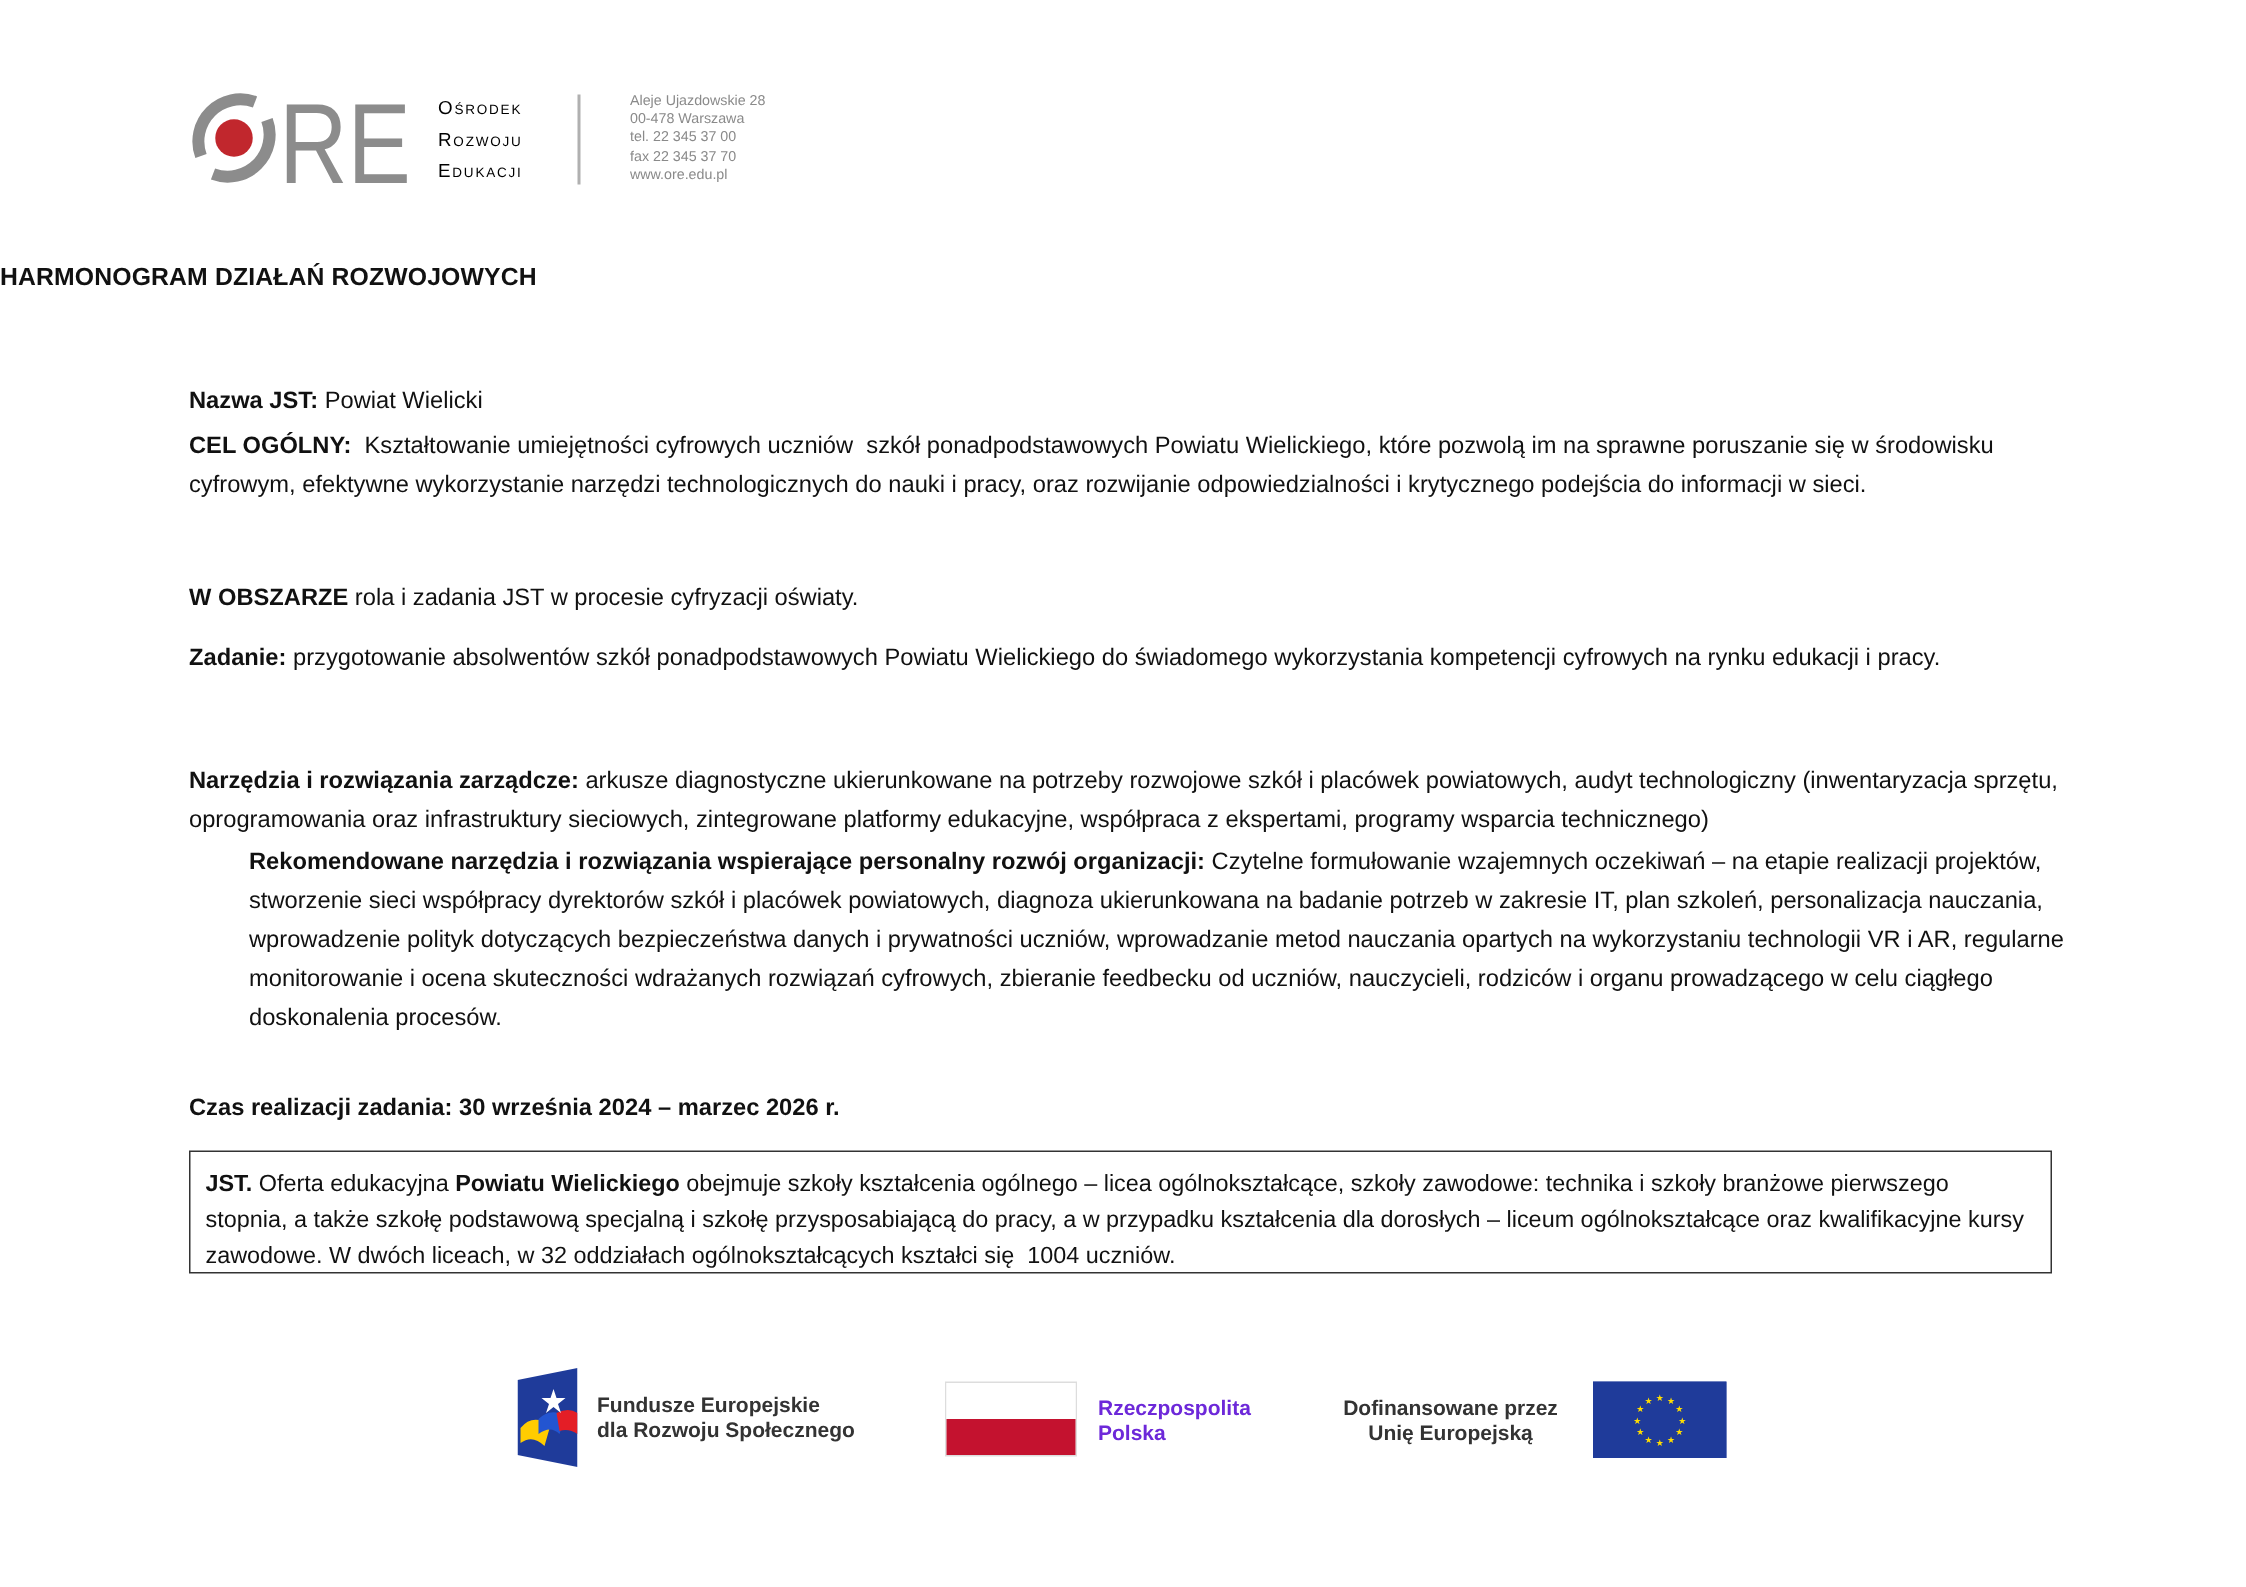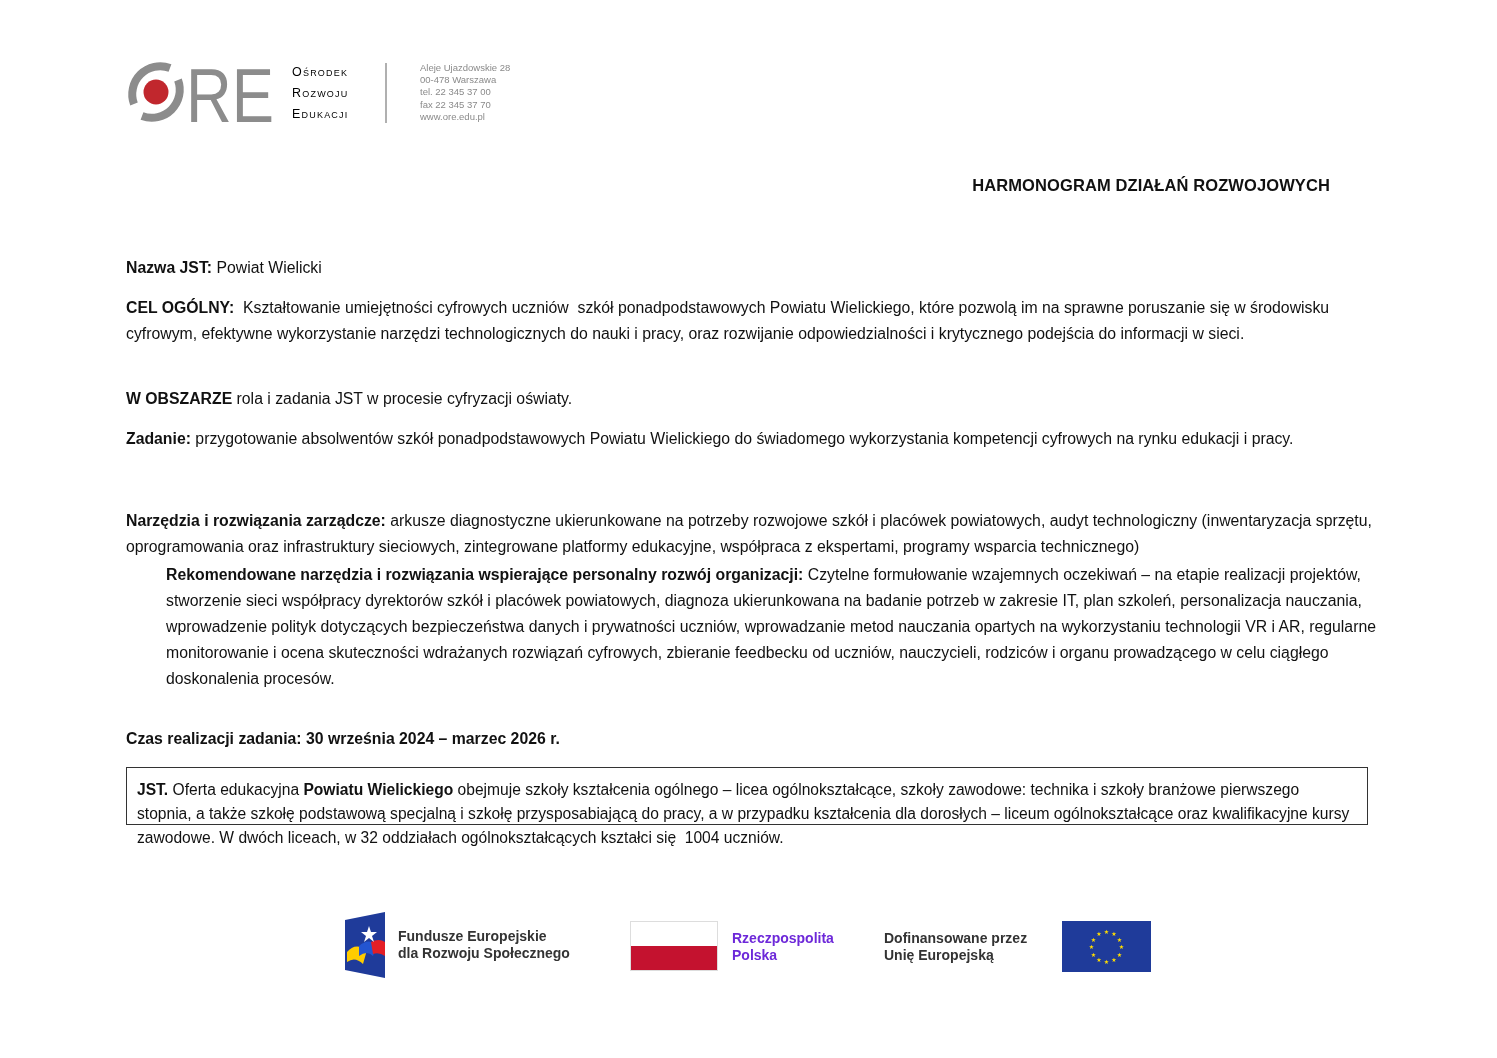--- a/index.html
+++ b/index.html
@@ -6,51 +6,51 @@
   body { width: 1497px; height: 1058px; position: relative; overflow: hidden;
          font-family: "Liberation Sans", sans-serif; color: #111; }
   .header { position: absolute; left: 126px; top: 60px; height: 66px; }
   .ore-logo { position: absolute; left: 0; top: 0; width: 150px; height: 66px; }
   .ore-name { position: absolute; left: 166px; top: 2px; font-size: 12.5px; line-height: 21px;
               color: #000000; letter-spacing: 1.2px; font-variant: small-caps; white-space: nowrap; }
   .ore-divider { position: absolute; left: 259px; top: 3px; width: 2px; height: 60px; background: #b0b0b0; }
   .ore-address { position: absolute; left: 294px; top: 2px; font-size: 9.5px; line-height: 12.2px;
                  color: #8a8a8a; white-space: nowrap; }
 
-  .doc-title { position: absolute; left: 0; width: 1330px; top: 176px; text-align: right;
+  .doc-title { position: absolute; left: 0; width: 1330px; top: 176px; text-align: left;
                font-weight: bold; font-size: 16.5px; letter-spacing: 0.1px; }
 
   .body-text { position: absolute; left: 126px; width: 1250px; font-size: 15.8px; line-height: 26px;
                font-family: "Liberation Sans Narrow", "Liberation Sans", sans-serif; }
   .para { margin: 0; }
   .b { font-weight: bold; }
 
   .p-nazwa { top: 255px; }
-  .p-cel { top: 295px; }
+  .p-cel { top: 285px; }
   .p-obszar { top: 386px; }
   .p-zadanie { top: 426px; }
   .p-narz { top: 508px; }
   .p-rek { top: 562px; margin-left: 40px; }
   .p-czas { top: 726px; font-weight: bold; }
 
-  .jst-box { position: absolute; left: 126px; top: 767px; width: 1242px; height: 58px;
+  .jst-box { position: absolute; left: 126px; top: 767px; width: 1242px; height: 82px;
              border: 1px solid #333; box-sizing: border-box; padding: 10px 10px 0 10px;
              font-size: 15.6px; line-height: 24px; }
 
   .footer { position: absolute; top: 906px; left: 0; width: 1466px; height: 80px; }
   .fe-logo { position: absolute; left: 345px; top: 6px; width: 40px; height: 66px; }
   .fe-text { position: absolute; left: 398px; top: 22px; font-size: 14px; line-height: 17px;
              color: #333; font-weight: bold; white-space: nowrap; }
   .pl-flag { position: absolute; left: 630px; top: 15px; width: 88px; height: 50px; border: 1px solid #ddd; box-sizing: border-box; }
   .pl-flag .white { height: 50%; background: #fff; }
   .pl-flag .red { height: 50%; background: #c4122f; }
   .pl-text { position: absolute; left: 732px; top: 24px; font-size: 14px; line-height: 17px;
              color: #6d28d9; font-weight: bold; white-space: nowrap; }
   .eu-text { position: absolute; left: 884px; top: 24px; font-size: 14px; line-height: 17px;
-             color: #333; font-weight: bold; text-align: left; width: 166px; white-space: nowrap; }
+             color: #333; font-weight: bold; text-align: center; width: 166px; white-space: nowrap; }
   .eu-flag { position: absolute; left: 1062px; top: 15px; width: 89px; height: 51px; background: #1f3b9a; }
 </style>
 </head>
 <body>
 
 <div class="header">
   <svg class="ore-logo" viewBox="0 0 150 66">
     <path d="M 8 44 A 28 28 0 0 1 44 8" fill="none" stroke="#8c8c8c" stroke-width="8"></path>
     <path d="M 52 20 A 28 28 0 0 1 16 56" fill="none" stroke="#8c8c8c" stroke-width="8"></path>
     <circle cx="30" cy="32" r="12.5" fill="#c1272d"></circle>

